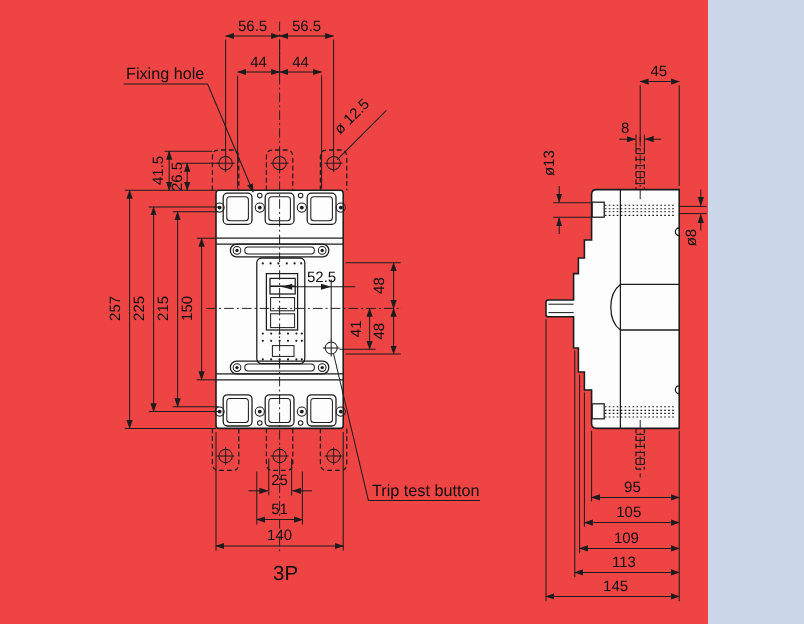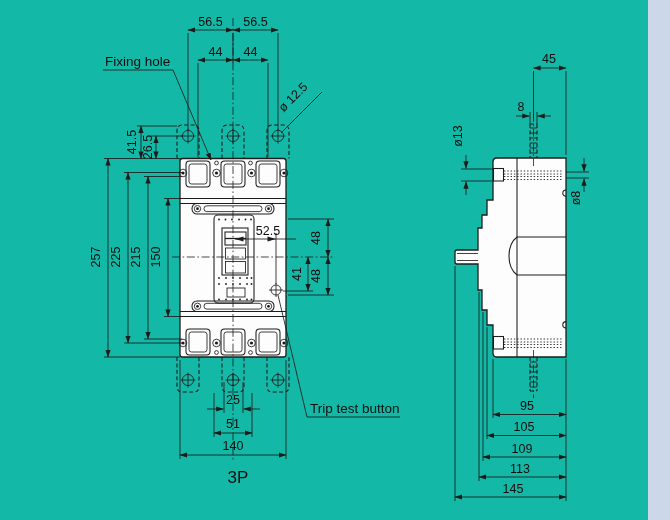--- a/index.html
+++ b/index.html
@@ -1,16 +1,16 @@
 <!DOCTYPE html>
 <html><head>
 <meta charset="utf-8">
 <style>
   html,body{margin:0;padding:0;background:#ccd8ea;}
-  .stage{position:relative;width:648px;height:520px;background:#14b8a6;overflow:hidden;
+  .stage{position:relative;width:590px;height:520px;background:#ef4444;overflow:hidden;
          font-family:"Liberation Sans", sans-serif;}
   svg{display:block;}
   text{font-family:"Liberation Sans", sans-serif;font-size:12.5px;fill:#0e0e0e;}
   text.big{font-size:17px;}
   text.lbl{font-size:13.5px;}
   .ln{stroke:#1c1c1c;stroke-width:1.3;fill:none;}
   .ln2{stroke:#1c1c1c;stroke-width:1.05;fill:none;}
   .thin{stroke:#1c1c1c;stroke-width:0.85;fill:none;}
   .dash{stroke:#1c1c1c;stroke-width:1.05;fill:none;stroke-dasharray:4 2.4;}
   .ddot{stroke:#1c1c1c;stroke-width:0.8;fill:none;stroke-dasharray:8 2.6 1.6 2.6;}

